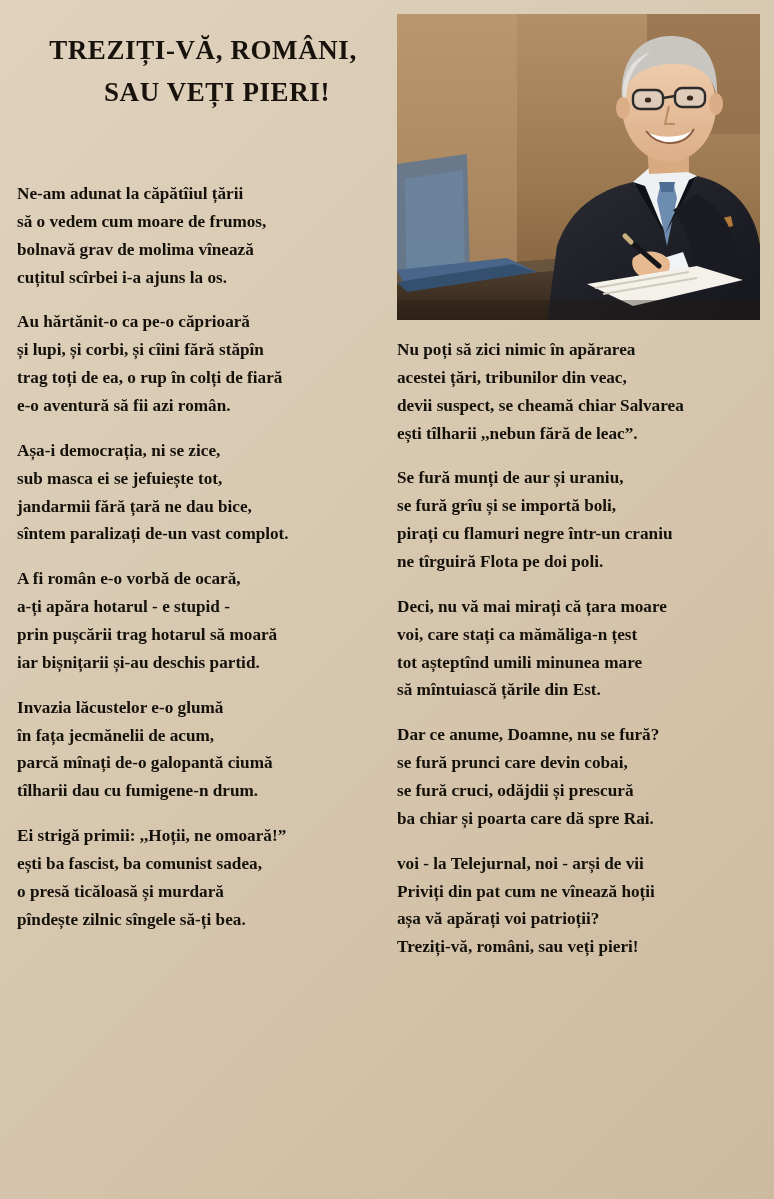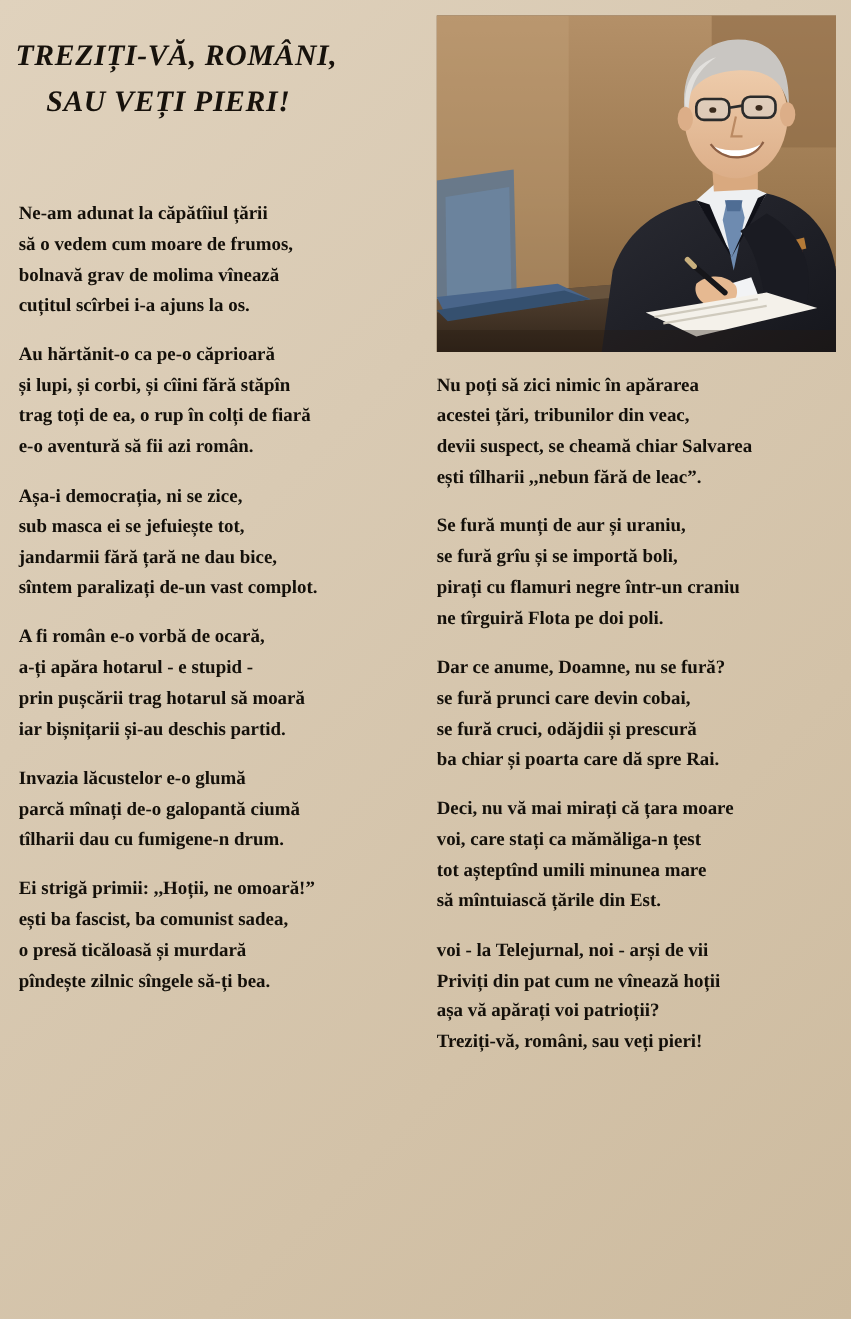--- a/index.html
+++ b/index.html
@@ -20,21 +20,21 @@
     background: linear-gradient(135deg, #e0d2bd 0%, #d9cab3 35%, #d3c2a8 70%, #cdbb9f 100%);
     box-sizing: border-box;
   }
 
   
   .title-block {
     position: absolute;
     left: 14px;
     top: 30px;
     width: 378px;
-    font-style: italic;
+    text-align: center;
   }
   .title-line {
     font-family: "Liberation Serif", serif;
     font-weight: bold;
     font-size: 27px;
     letter-spacing: 0.6px;
     color: #17120c;
     line-height: 1.55;
     white-space: nowrap;
   }
@@ -205,20 +205,21 @@
       <div class="verse">sîntem paralizați de-un vast complot.</div>
     </div>
     <div class="stanza">
       <div class="verse">A fi român e-o vorbă de ocară,</div>
       <div class="verse">a-ți apăra hotarul - e stupid -</div>
       <div class="verse">prin pușcării trag hotarul să moară</div>
       <div class="verse">iar bișnițarii și-au deschis partid.</div>
     </div>
     <div class="stanza">
       <div class="verse">Invazia lăcustelor e-o glumă</div>
+      <div class="verse">în fața jecmănelii de acum,</div>
       <div class="verse">parcă mînați de-o galopantă ciumă</div>
       <div class="verse">tîlharii dau cu fumigene-n drum.</div>
     </div>
     <div class="stanza">
       <div class="verse">Ei strigă primii: ,,Hoții, ne omoară!”</div>
       <div class="verse">ești ba fascist, ba comunist sadea,</div>
       <div class="verse">o presă ticăloasă și murdară</div>
       <div class="verse">pîndește zilnic sîngele să-ți bea.</div>
     </div>
   </div>
@@ -230,32 +231,32 @@
       <div class="verse">devii suspect, se cheamă chiar Salvarea</div>
       <div class="verse">ești tîlharii ,,nebun fără de leac”.</div>
     </div>
     <div class="stanza">
       <div class="verse">Se fură munți de aur și uraniu,</div>
       <div class="verse">se fură grîu și se importă boli,</div>
       <div class="verse">pirați cu flamuri negre într-un craniu</div>
       <div class="verse">ne tîrguiră Flota pe doi poli.</div>
     </div>
     <div class="stanza">
+      <div class="verse">Deci, nu vă mai mirați că țara moare</div>
+      <div class="verse">voi, care stați ca mămăliga-n țest</div>
+      <div class="verse">tot așteptînd umili minunea mare</div>
+      <div class="verse">să mîntuiască țările din Est.</div>
+    </div>
+    <div class="stanza">
       <div class="verse">Dar ce anume, Doamne, nu se fură?</div>
       <div class="verse">se fură prunci care devin cobai,</div>
       <div class="verse">se fură cruci, odăjdii și prescură</div>
       <div class="verse">ba chiar și poarta care dă spre Rai.</div>
     </div>
     <div class="stanza">
-      <div class="verse">Deci, nu vă mai mirați că țara moare</div>
-      <div class="verse">voi, care stați ca mămăliga-n țest</div>
-      <div class="verse">tot așteptînd umili minunea mare</div>
-      <div class="verse">să mîntuiască țările din Est.</div>
-    </div>
-    <div class="stanza">
       <div class="verse">voi - la Telejurnal, noi - arși de vii</div>
       <div class="verse">Priviți din pat cum ne vînează hoții</div>
       <div class="verse">așa vă apărați voi patrioții?</div>
       <div class="verse">Treziți-vă, români, sau veți pieri!</div>
     </div>
   </div>
 
 </div>
 
 </body></html>

